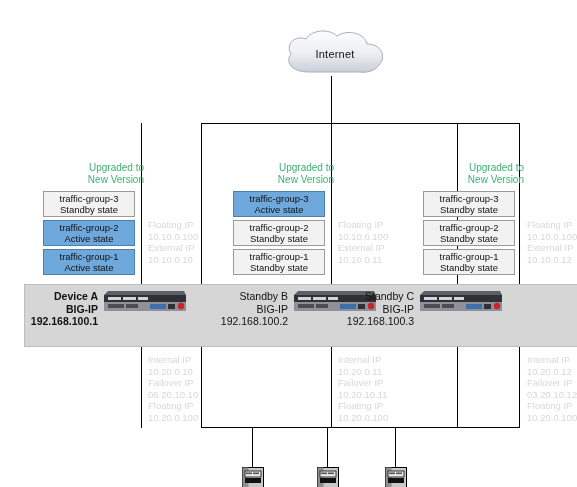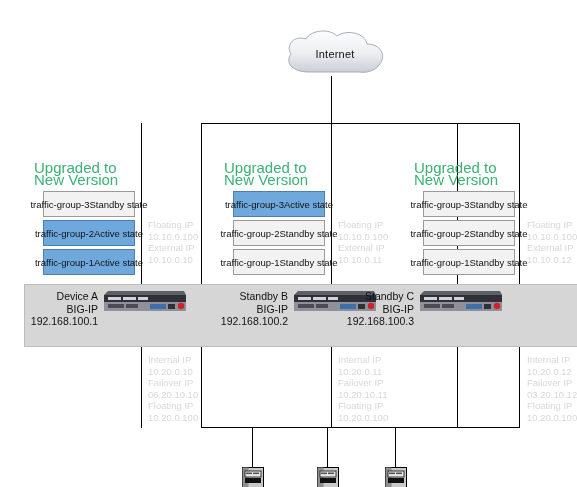--- a/index.html
+++ b/index.html
@@ -12,26 +12,26 @@
   .vline{position:absolute;background:#000;width:1px;}
 
   
   .cloud{position:absolute;left:265px;top:4px;width:108px;height:52px;}
   .cloud svg{display:block;}
   .cloud-label{position:absolute;left:0;top:0;width:108px;height:52px;
      display:flex;align-items:center;justify-content:center;
      font-size:11px;color:#111;letter-spacing:.2px;}
 
   
-  .upg{position:absolute;width:110px;text-align:left;color:#3bb273;
-       font-size:15px;line-height:11.5px;}
+  .upg{position:absolute;width:110px;text-align:right;color:#3bb273;
+       font-size:10px;line-height:11.5px;}
 
   
   .tg{position:absolute;width:92px;height:26px;border:1px solid #9a9a9a;
-      box-sizing:border-box;display:flex;flex-direction:row;
+      box-sizing:border-box;display:flex;flex-direction:column;
       align-items:center;justify-content:center;font-size:9.5px;
       line-height:11px;color:#111;background:#f2f2f2;}
   .tg.active{background:#6ea8dc;border-color:#4a7fae;}
   .tg span{display:block;white-space:nowrap;}
 
   
   .faint{position:absolute;font-size:9.5px;line-height:11.5px;color:#d8d8d8;
          white-space:nowrap;}
 
   
@@ -151,21 +151,21 @@
 
   <div class="faint" style="left:511px;top:195px;">
     <div>Floating IP</div>
     <div>10.10.0.100</div>
     <div>External IP</div>
     <div>10.10.0.12</div>
   </div>
 
   <div class="band"></div>
 
-  <div class="dev-label" style="left:0px;top:266px;width:82px;">
+  <div class="dev-label" style="left:0px;top:266px;width:82px;font-weight:bold;">
     <div>Device A</div>
     <div>BIG-IP</div>
     <div>192.168.100.1</div>
   </div>
   <div class="appliance" style="left:86px;top:265px;">
     <svg width="86" height="24" viewBox="0 0 86 24">
       <polygon points="2,6 6,2 82,2 84,6" fill="#5d6068"></polygon>
       <rect x="2" y="6" width="82" height="7" fill="#2f3136"></rect>
       <rect x="2" y="13" width="82" height="9" fill="#8e9199"></rect>
       <g fill="#cfd3da">

